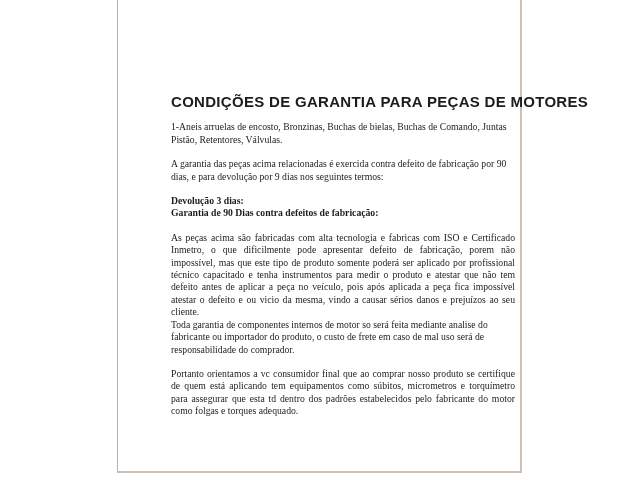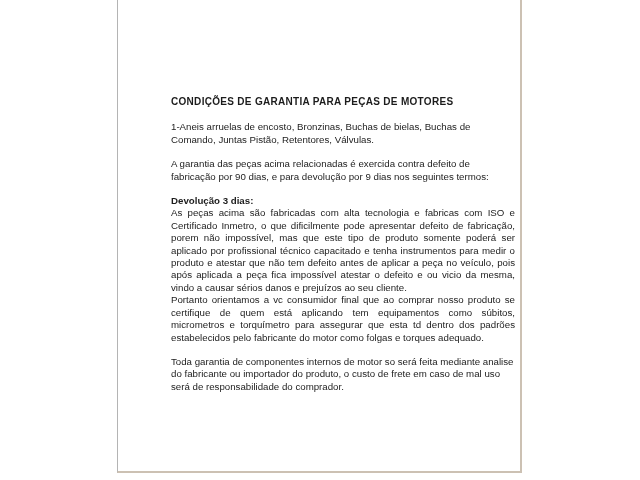--- a/index.html
+++ b/index.html
@@ -33,27 +33,28 @@
     position: absolute;
     left: 53px;
     top: 96px;
     width: 344px;
     font-size: 9.7px;
     line-height: 12.4px;
     color: var(--text, #1c1c1c);
   }
   .doc-title {
     font-weight: bold;
-    font-size: 10px;
+    font-size: 15px;
     letter-spacing: 0.3px;
     margin: 0 0 13px 0;
     white-space: nowrap;
   }
   p.block {
     margin: 0 0 12px 0;
+    font-family: Liberation Serif, serif;
   }
   p.block.tight {
     margin-bottom: 0;
   }
   p.block.heading {
     font-weight: bold;
   }
   p.block.justify {
     text-align: justify;
   }
@@ -62,19 +63,20 @@
 <body>
 
 <div class="viewport">
   <div class="page">
     <div class="content">
       <div class="doc-title">CONDIÇÕES DE GARANTIA PARA PEÇAS DE MOTORES</div>
       <div>
           <p class="block paragraph">1-Aneis arruelas de encosto, Bronzinas, Buchas de bielas, Buchas de Comando, Juntas Pistão, Retentores, Válvulas.</p>
           <p class="block paragraph">A garantia das peças acima relacionadas é exercida contra defeito de fabricação por 90 dias, e para devolução por 9 dias nos seguintes termos:</p>
           <p class="block heading tight">Devolução 3 dias:</p>
+          <p class="block heading">Garantia de 90 Dias contra defeitos de fabricação:</p>
           <p class="block paragraph justify tight">As peças acima são fabricadas com alta tecnologia e fabricas com ISO e Certificado Inmetro, o que dificilmente pode apresentar defeito de fabricação, porem não impossível, mas que este tipo de produto somente poderá ser aplicado por profissional técnico capacitado e tenha instrumentos para medir o produto e atestar que não tem defeito antes de aplicar a peça no veículo, pois após aplicada a peça fica impossível atestar o defeito e ou vicio da mesma, vindo a causar sérios danos e prejuízos ao seu cliente.</p>
+          <p class="block paragraph">Toda garantia de componentes internos de motor so será feita mediante analise do fabricante ou importador do produto, o custo de frete em caso de mal uso será de responsabilidade do comprador.</p>
           <p class="block paragraph justify">Portanto orientamos a vc consumidor final que ao comprar nosso produto se certifique de quem está aplicando tem equipamentos como súbitos, micrometros e torquímetro para assegurar que esta td dentro dos padrões estabelecidos pelo fabricante do motor como folgas e torques adequado.</p>
-          <p class="block paragraph">Toda garantia de componentes internos de motor so será feita mediante analise do fabricante ou importador do produto, o custo de frete em caso de mal uso será de responsabilidade do comprador.</p>
         </div>
     </div>
   </div>
 </div>
 
 </body></html>

